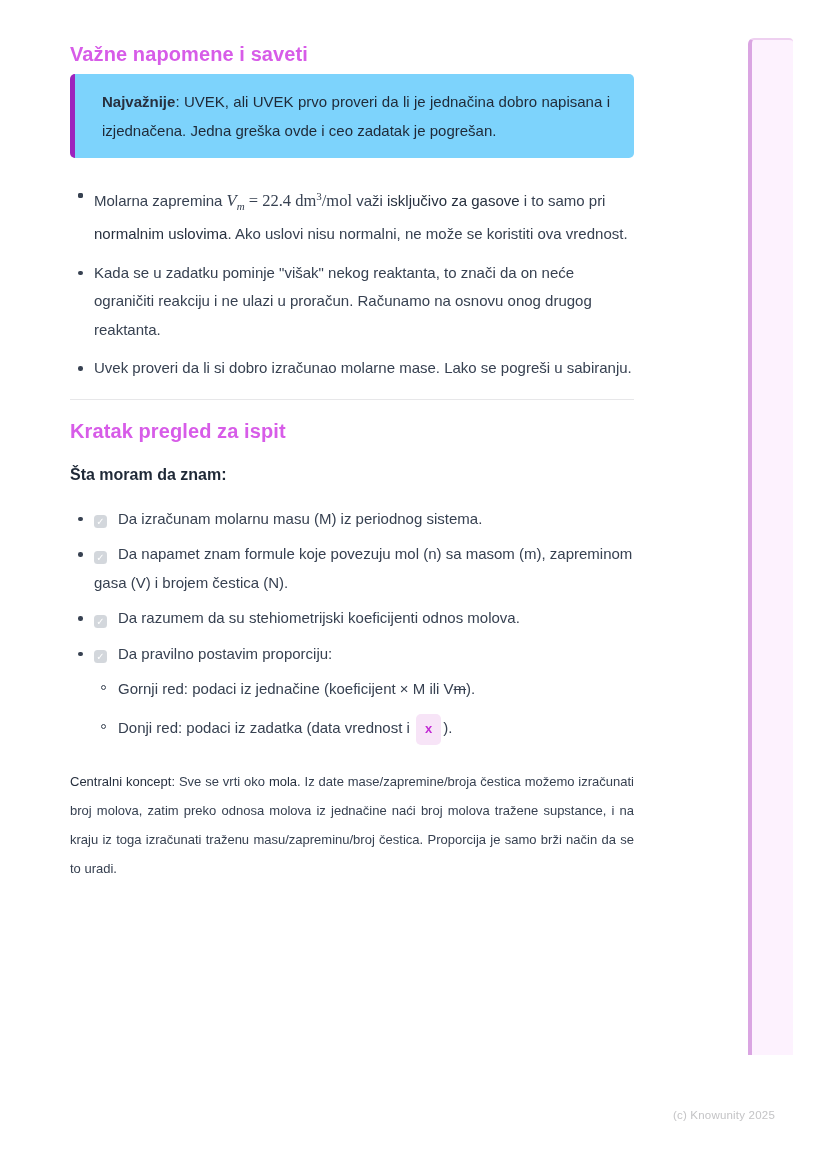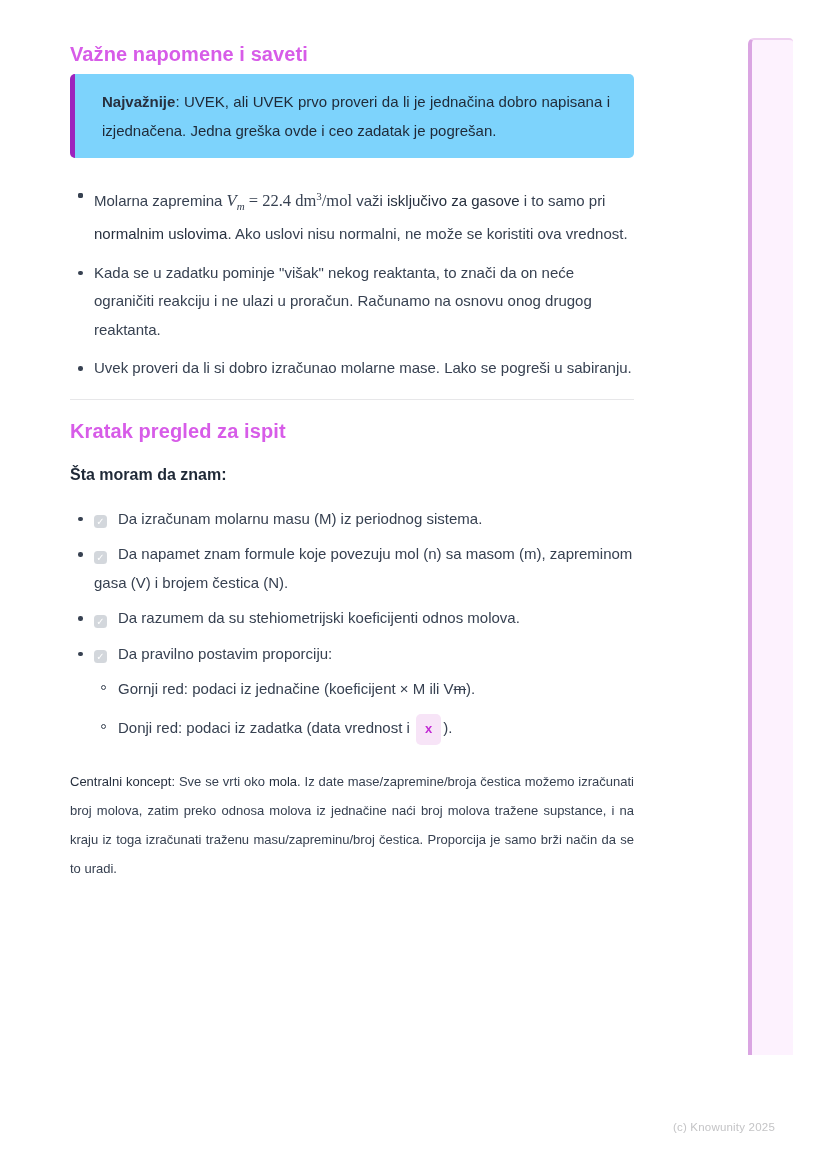--- a/index.html
+++ b/index.html
@@ -133,21 +133,21 @@
     position:absolute;
     left:748px; top:38px;
     width:45px; height:1017px;
     background:#fdf2fe;
     border-left:4px solid #daa5e2;
     border-top:2px solid #eed0f0;
     border-radius:6px 4px 0 0;
   }
   .footer {
     position:absolute;
-    right:53px; bottom:38px;
+    right:53px; bottom:50px;
     font-size:11.5px;
     color:#c4c4c6;
     letter-spacing:.2px;
   }
 </style>
 </head>
 <body>
 
 <div class="content">
 

